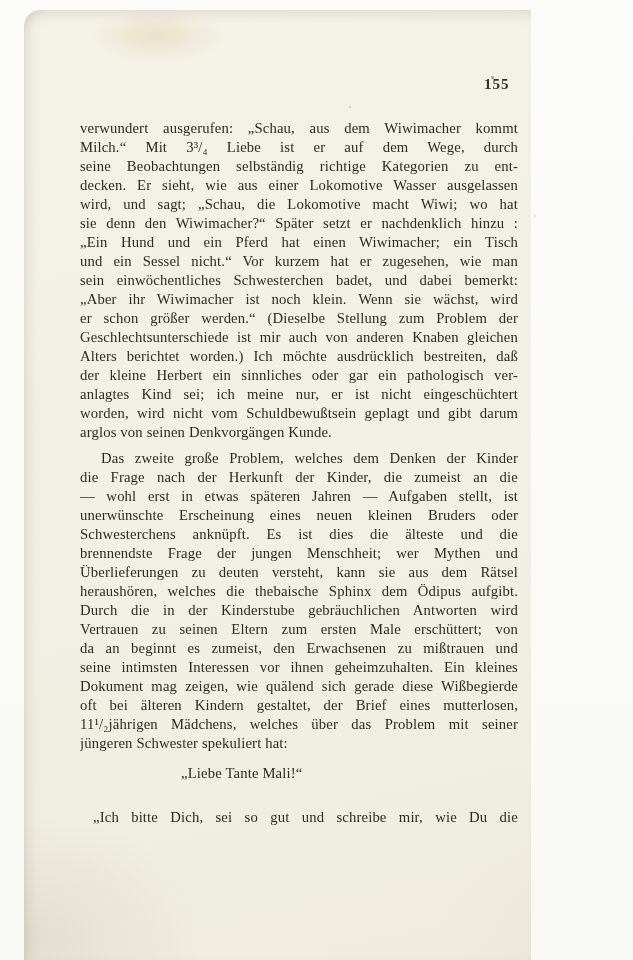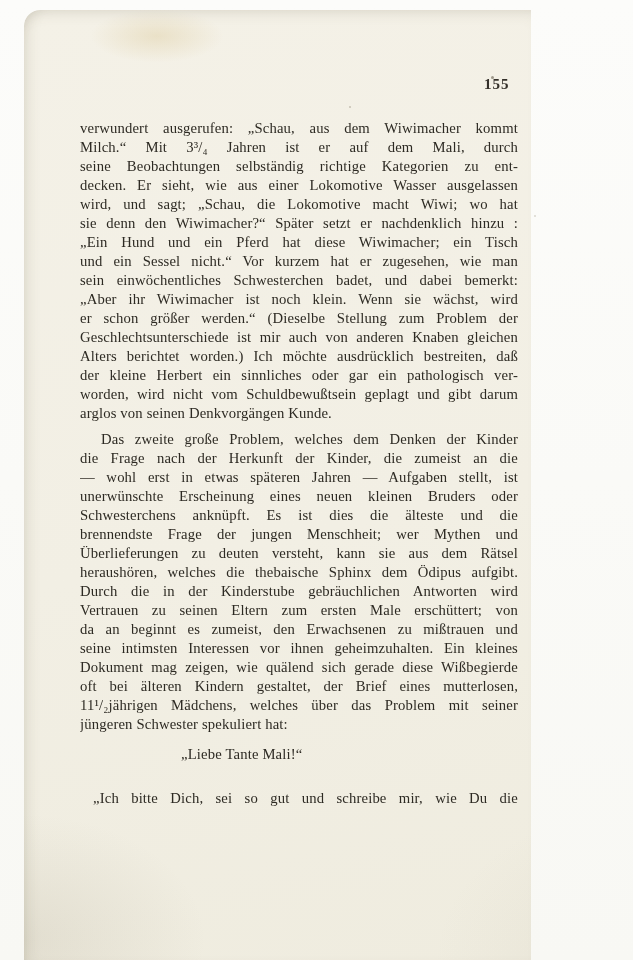--- a/index.html
+++ b/index.html
@@ -77,33 +77,34 @@
 </style>
 </head>
 <body>
 
 <div class="scan">
   <div class="page">
     <div class="pagenum">155</div>
     <div class="textblock">
         <div class="para">
           <div class="line">verwundert ausgerufen: „Schau, aus dem Wiwimacher kommt</div>
-          <div class="line">Milch.“ Mit 3³/₄ Jahren ist er auf dem Mali, durch</div>
+          <div class="line">Milch.“ Mit 3³/₄ Liebe ist er auf dem Wege, durch</div>
           <div class="line">seine Beobachtungen selbständig richtige Kategorien zu ent-</div>
           <div class="line">decken. Er sieht, wie aus einer Lokomotive Wasser ausgelassen</div>
           <div class="line">wird, und sagt; „Schau, die Lokomotive macht Wiwi; wo hat</div>
           <div class="line">sie denn den Wiwimacher?“ Später setzt er nachdenklich hinzu :</div>
-          <div class="line">„Ein Hund und ein Pferd hat diese Wiwimacher; ein Tisch</div>
+          <div class="line">„Ein Hund und ein Pferd hat einen Wiwimacher; ein Tisch</div>
           <div class="line">und ein Sessel nicht.“ Vor kurzem hat er zugesehen, wie man</div>
           <div class="line">sein einwöchentliches Schwesterchen badet, und dabei bemerkt:</div>
           <div class="line">„Aber ihr Wiwimacher ist noch klein. Wenn sie wächst, wird</div>
           <div class="line">er schon größer werden.“ (Dieselbe Stellung zum Problem der</div>
           <div class="line">Geschlechtsunterschiede ist mir auch von anderen Knaben gleichen</div>
           <div class="line">Alters berichtet worden.) Ich möchte ausdrücklich bestreiten, daß</div>
           <div class="line">der kleine Herbert ein sinnliches oder gar ein pathologisch ver-</div>
+          <div class="line">anlagtes Kind sei; ich meine nur, er ist nicht eingeschüchtert</div>
           <div class="line">worden, wird nicht vom Schuldbewußtsein geplagt und gibt darum</div>
           <div class="line flush">arglos von seinen Denkvorgängen Kunde.</div>
         </div>
         <div class="para">
           <div class="line" style="text-indent: 21px;">Das zweite große Problem, welches dem Denken der Kinder</div>
           <div class="line">die Frage nach der Herkunft der Kinder, die zumeist an die</div>
           <div class="line">— wohl erst in etwas späteren Jahren — Aufgaben stellt, ist</div>
           <div class="line">unerwünschte Erscheinung eines neuen kleinen Bruders oder</div>
           <div class="line">Schwesterchens anknüpft. Es ist dies die älteste und die</div>
           <div class="line">brennendste Frage der jungen Menschheit; wer Mythen und</div>

